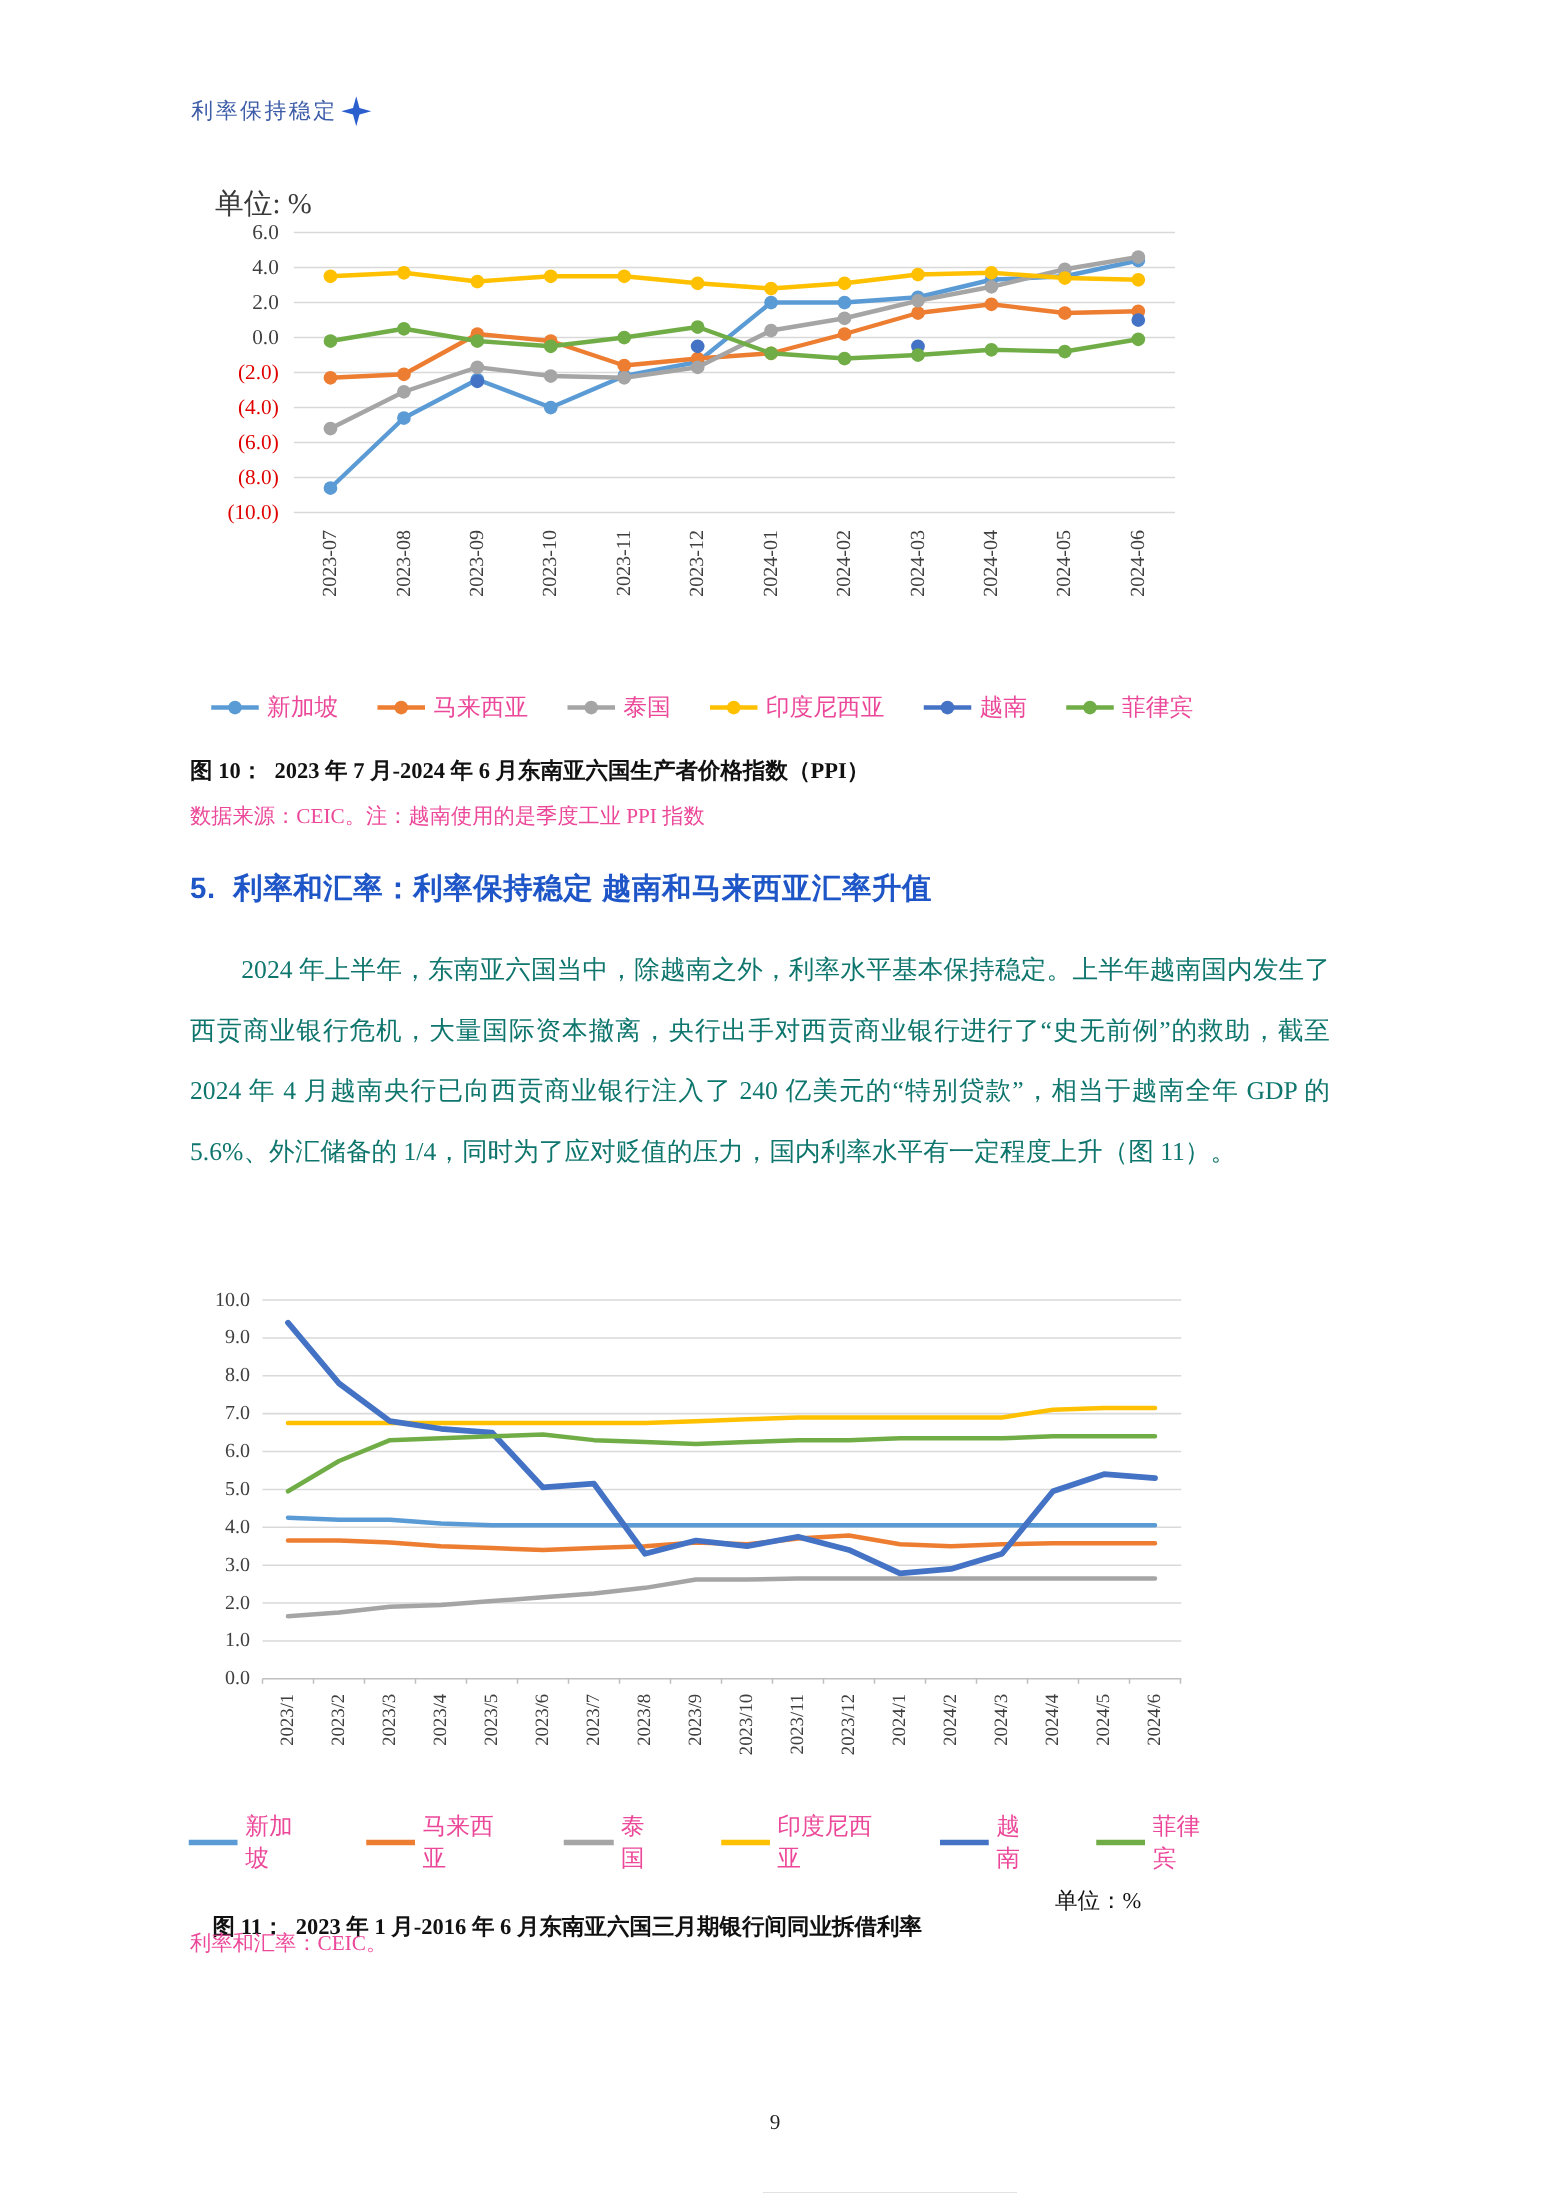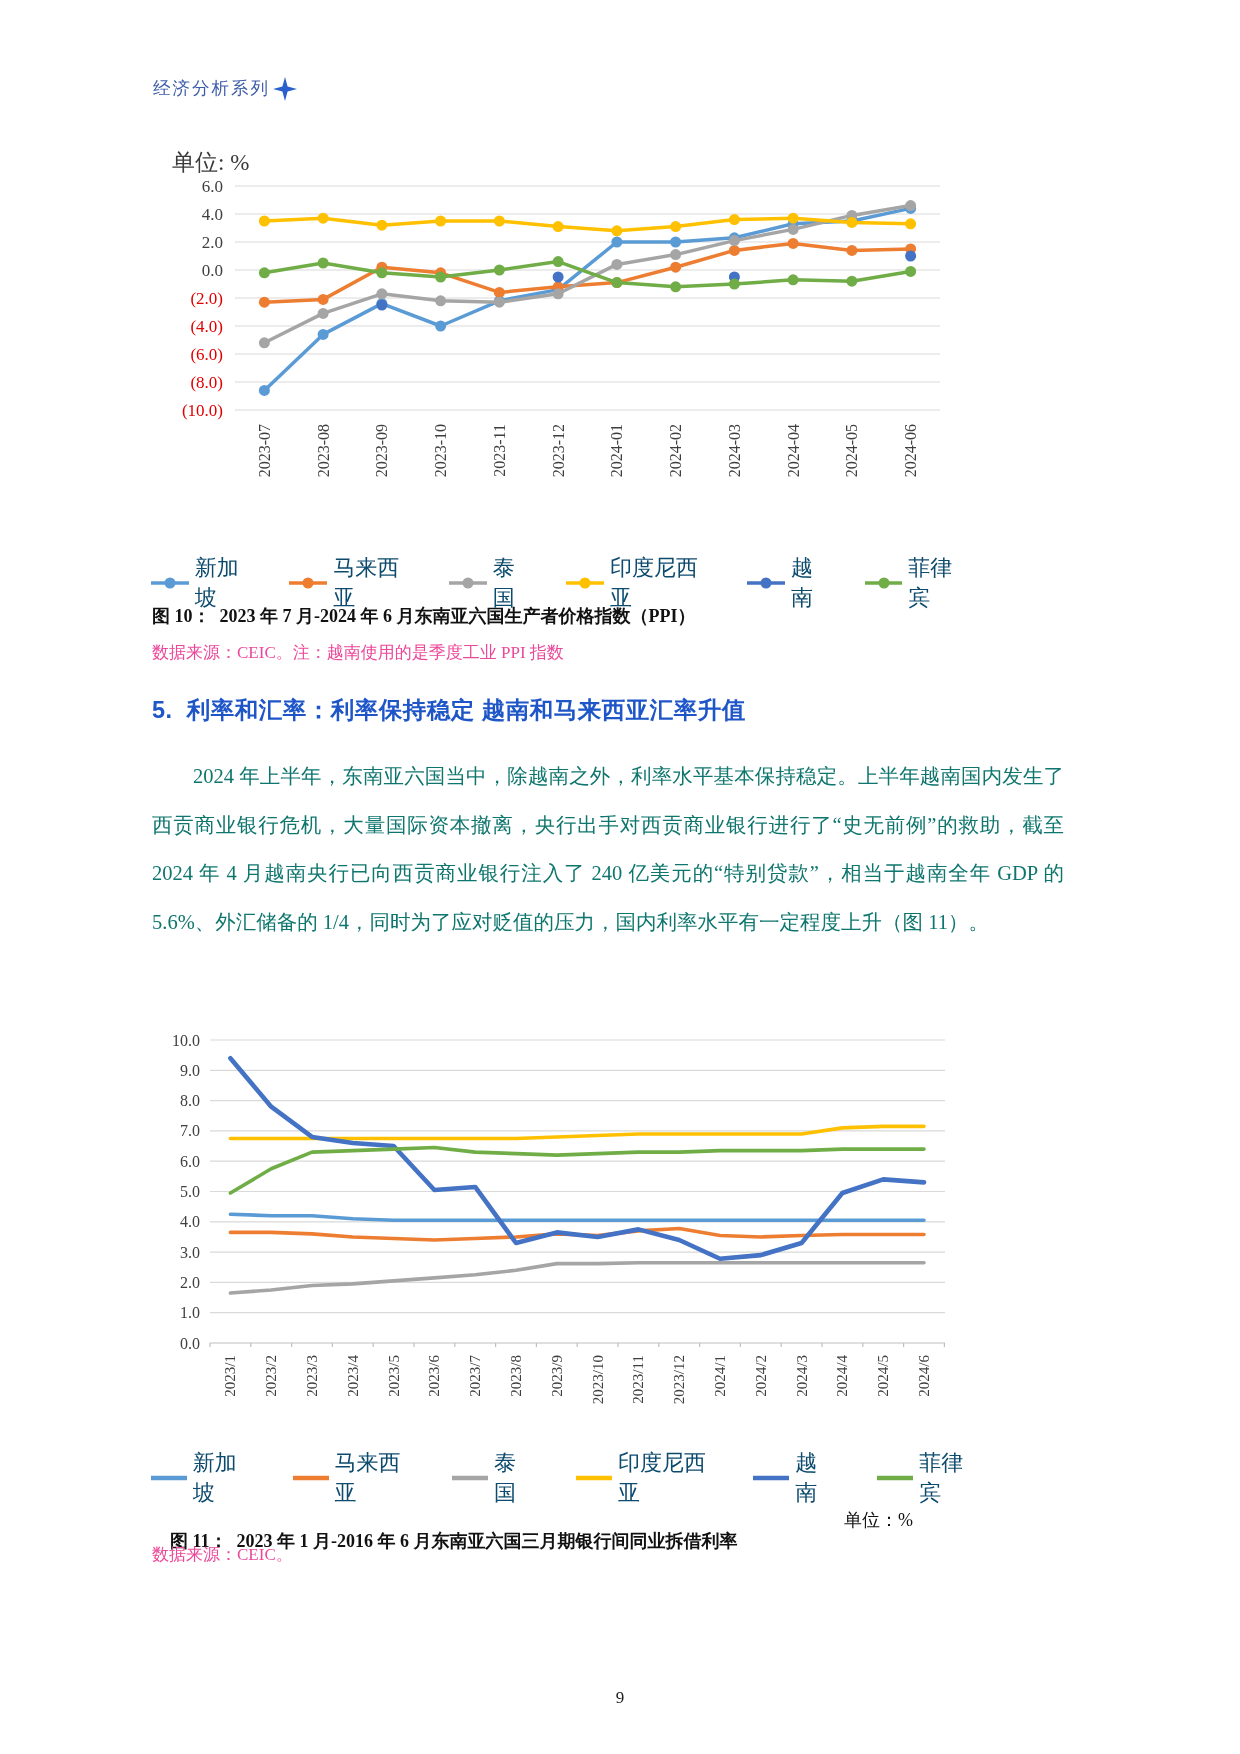--- a/index.html
+++ b/index.html
@@ -17,21 +17,21 @@
   .hdr svg { margin-left:3px; transform:translateY(1px); }
   .unit1 { position:absolute; left:172px; top:147px; font-size:23px; color:#3a3a3a; white-space:pre-wrap; }
   .chartsvg { position:absolute; left:150px; display:block; }
   #chart1 { top:140px; }
   #chart2 { top:985px; }
   svg text { font-family:"Liberation Serif","DejaVu Serif",serif; }
   .legend { position:absolute; left:150px; width:822px; display:flex; justify-content:center; align-items:center; }
   #legend1 { top:553px; gap:30px; }
   #legend2 { top:1448px; gap:46px; }
   .legend-item { display:inline-flex; align-items:center; gap:6px; }
-  .legend-item .lab { font-size:22px; color:#0c4a6e; }
+  .legend-item .lab { font-size:19px; color:#ec4899; }
   .cap { position:absolute; left:152px; font-size:18px; font-weight:bold; white-space:pre-wrap; color:#111; }
   #cap10 { top:604px; }
   #cap11 { top:1508px; width:930px; }
   #cap11 .unit2 { position:absolute; left:692px; top:0; font-weight:normal; }
   .src { position:absolute; left:152px; font-size:17px; color:#ec4899; white-space:pre-wrap; }
   #src10 { top:641px; }
   #src11 { top:1543px; }
   .heading {
     position:absolute; left:152px; top:694px; font-size:23.5px; color:#1e56c8;
     font-family:Liberation Sans, sans-serif; white-space:pre-wrap; letter-spacing:0.5px;
@@ -41,21 +41,21 @@
     font-size:20.5px; line-height:48.5px; text-align:justify; text-indent:2em; color:#0f766e;
   }
   .pagenum { position:absolute; left:0; top:1688px; width:100%; text-align:center; font-size:17px; color:#222; }
 </style>
 </head>
 <body>
 
 <div class="page">
 
   <div class="hdr">
-    <span>经济分析系列</span>
+    <span>利率保持稳定</span>
     <svg width="24" height="24" viewBox="0 0 24 24">
       <polygon points="12,0 14.6,9.4 24,12 14.6,14.6 12,24 9.4,14.6 0,12 9.4,9.4" fill="#2b5fce"></polygon>
     </svg>
   </div>
 
   <div class="unit1">单位: %</div>
 
   <svg id="chart1" class="chartsvg" width="822" height="368">
       <line x1="85" x2="790" y1="46" y2="46" stroke="#d9d9d9" stroke-width="1.2"></line>
       <text x="73" y="46" text-anchor="end" dominant-baseline="central" fill="#3f3f3f" font-size="17">6.0</text>
@@ -312,17 +312,17 @@
           <line x1="1" x2="45" y1="7" y2="7" stroke="#70AD47" stroke-width="4.5"></line>
         </svg>
         <span class="lab">菲律宾</span>
       </span>
     </div>
 
   <div id="cap11" class="cap">
     <span>图 11：  2023 年 1 月-2016 年 6 月东南亚六国三月期银行间同业拆借利率</span>
     <span class="unit2">单位：%</span>
   </div>
-  <div id="src11" class="src">数据来源：CEIC。</div>
+  <div id="src11" class="src">利率和汇率：CEIC。</div>
 
   <div class="pagenum">9</div>
 
 </div>
 
 </body></html>

